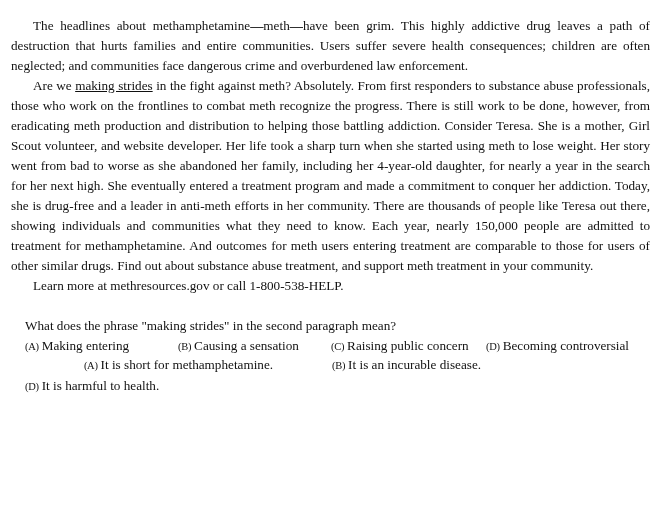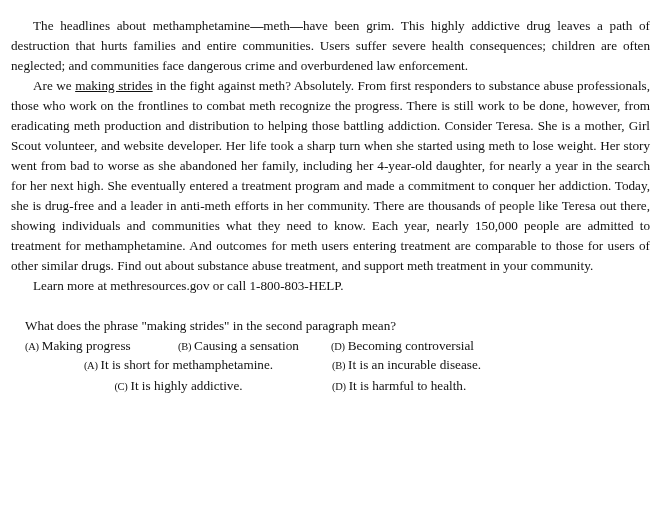--- a/index.html
+++ b/index.html
@@ -35,36 +35,36 @@
   .q2 .o-left { width: 307px; text-align: center; }
 </style>
 </head>
 <body>
 
 <div class="page">
 
   <div class="passage">
     <p><span>The headlines about methamphetamine</span><span class="dash">—</span><span>meth</span><span class="dash">—</span><span>have been grim. This highly addictive drug leaves a path of destruction that hurts families and entire communities. Users suffer severe health consequences; children are often neglected; and communities face dangerous crime and overburdened law enforcement.</span></p>
     <p><span>Are we </span><span class="underline">making strides</span><span> in the fight against meth? Absolutely. From first responders to substance abuse professionals, those who work on the frontlines to combat meth recognize the progress. There is still work to be done, however, from eradicating meth production and distribution to helping those battling addiction. Consider Teresa. She is a mother, Girl Scout volunteer, and website developer. Her life took a sharp turn when she started using meth to lose weight. Her story went from bad to worse as she abandoned her family, including her 4-year-old daughter, for nearly a year in the search for her next high. She eventually entered a treatment program and made a commitment to conquer her addiction. Today, she is drug-free and a leader in anti-meth efforts in her community. There are thousands of people like Teresa out there, showing individuals and communities what they need to know. Each year, nearly 150,000 people are admitted to treatment for methamphetamine. And outcomes for meth users entering treatment are comparable to those for users of other similar drugs. Find out about substance abuse treatment, and support meth treatment in your community.</span></p>
-    <p>Learn more at methresources.gov or call 1-800-803-HELP.</p>
+    <p>Learn more at methresources.gov or call 1-800-538-HELP.</p>
   </div>
 
   <div class="question q1">
     <p class="q-stem">What does the phrase "making strides" in the second paragraph mean?</p>
     <div class="opts-row">
-      <span class="opt o-a"><span class="opt-letter">(A)</span><span>Making progress</span></span>
+      <span class="opt o-a"><span class="opt-letter">(A)</span><span>Making entering</span></span>
       <span class="opt o-b"><span class="opt-letter">(B)</span><span>Causing a sensation</span></span>
+      <span class="opt o-c"><span class="opt-letter">(C)</span><span>Raising public concern</span></span>
       <span class="opt o-d"><span class="opt-letter">(D)</span><span>Becoming controversial</span></span>
     </div>
   </div>
 
   <div class="question q2">
     <div class="opts-row">
       <span class="opt o-left"><span class="opt-letter">(A)</span><span>It is short for methamphetamine.</span></span>
       <span class="opt"><span class="opt-letter">(B)</span><span>It is an incurable disease.</span></span>
     </div>
     <div class="opts-row">
-      <span class="opt o-left"><span class="opt-letter">(C)</span><span>It is highly addictive.</span></span>
       <span class="opt"><span class="opt-letter">(D)</span><span>It is harmful to health.</span></span>
     </div>
   </div>
 
 </div>
 
 </body></html>

